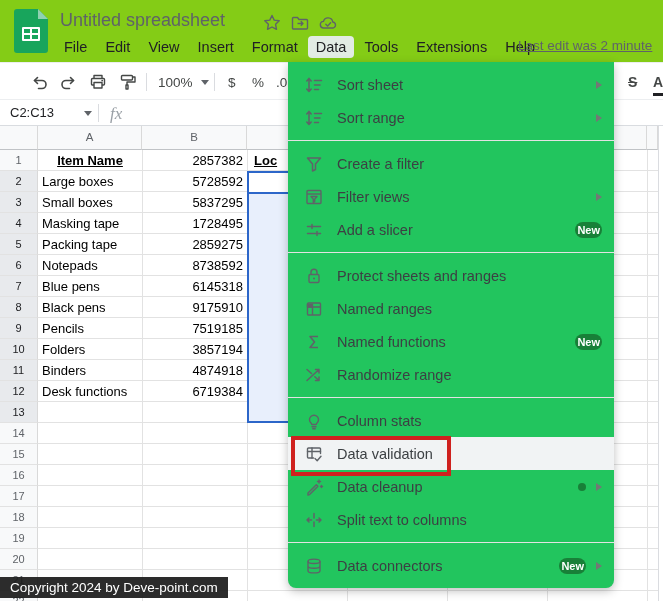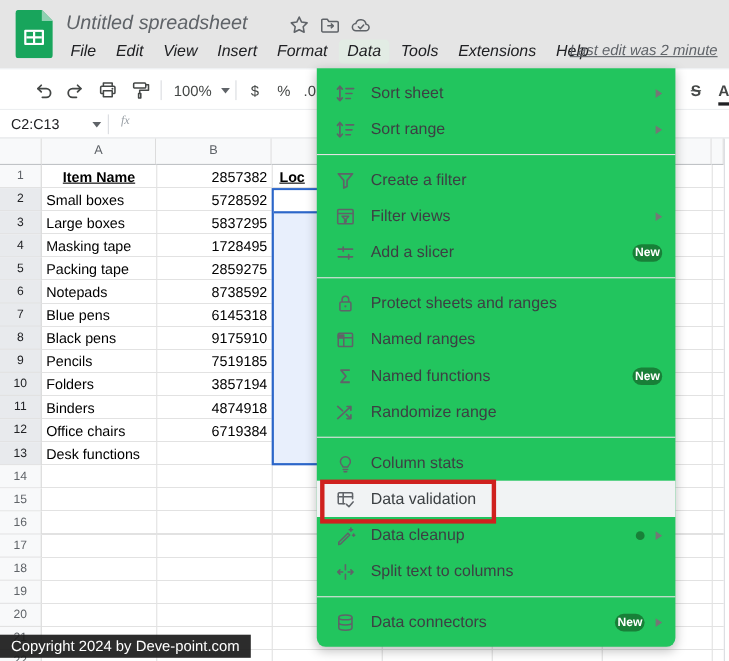--- a/index.html
+++ b/index.html
@@ -1,19 +1,19 @@
 <!DOCTYPE html>
 <html><head>
 <meta charset="utf-8">
 <style>
   html,body{margin:0;padding:0;}
   body{width:663px;height:601px;position:relative;overflow:hidden;background:#fff;
        font-family:"Liberation Sans","DejaVu Sans",sans-serif;color:#202124;}
   
-  .titlebar{position:absolute;left:0;top:0;width:663px;height:62px;background:#e5e5e5;font-style:italic;}
+  .titlebar{position:absolute;left:0;top:0;width:663px;height:62px;background:#84cc16;}
   .logo{position:absolute;left:14px;top:9px;width:34px;height:44px;}
   .doc-title{position:absolute;left:60px;top:10px;font-size:18px;color:#5f6368;}
   .tb-ico{position:absolute;top:13px;width:20px;height:20px;}
   .menubar{position:absolute;left:56px;top:34px;height:26px;display:flex;align-items:center;gap:2px;}
   .mb-item{font-size:14.5px;color:#202124;padding:3px 8px;border-radius:4px;white-space:nowrap;text-align:right;}
   .mb-item.active{background:#e2ece4;}
   .last-edit{position:absolute;left:518px;top:38px;font-size:13.5px;color:#5f6368;
              text-decoration:underline;white-space:nowrap;}
   
   .toolbar{position:absolute;left:0;top:62px;width:663px;height:38px;background:#fff;
@@ -23,21 +23,21 @@
   .ttext{font-size:13.5px;color:#444746;}
   .caret{width:0;height:0;border-left:4px solid transparent;border-right:4px solid transparent;
          border-top:5px solid #5f6368;display:inline-block;}
   .strike{text-decoration:line-through;font-size:14px;font-weight:bold;}
   .acolor{font-size:14px;font-weight:bold;border-bottom:3px solid #202124;line-height:15px;}
   
   .fbar{position:absolute;left:0;top:100px;width:663px;height:26px;background:#fff;
         border-bottom:1px solid #d9dce0;box-sizing:border-box;}
   .namebox{position:absolute;left:10px;top:5px;font-size:13px;color:#202124;}
   .nb-caret{position:absolute;left:84px;top:11px;}
-  .fx{position:absolute;left:110px;top:4px;font-size:11px;font-style:italic;color:#9aa0a6;
+  .fx{position:absolute;left:110px;top:4px;font-size:17px;font-style:italic;color:#9aa0a6;
       font-family:"Liberation Serif","DejaVu Serif",serif;}
   
   .colhead{position:absolute;left:0;top:126px;width:658px;height:24px;display:flex;}
   .ch{background:#f8f9fa;border-right:1px solid #d9d9d9;border-bottom:1px solid #c0c3c6;
       box-sizing:border-box;font-size:11.5px;color:#5f6368;text-align:center;line-height:23px;}
   .sheet-body{position:absolute;left:0;top:150px;width:658px;height:451px;
       background-image:repeating-linear-gradient(to bottom,transparent 0 20px,#e2e2e2 20px 21px);}
   .vline{position:absolute;top:150px;height:451px;width:1px;background:#e2e2e2;}
   .rncol{position:absolute;left:0;top:150px;width:38px;}
   .rn{height:21px;box-sizing:border-box;background:#f8f9fa;border-right:1px solid #d9d9d9;
@@ -209,31 +209,30 @@
   <div class="rn">17</div>
   <div class="rn">18</div>
   <div class="rn">19</div>
   <div class="rn">20</div>
   <div class="rn">21</div>
   <div class="rn">22</div>
 </div>
 
 <div class="colA">
   <div class="cell hcell">Item Name</div>
+  <div class="cell">Large boxes</div>
   <div class="cell">Small boxes</div>
-  <div class="cell">Large boxes</div>
   <div class="cell">Masking tape</div>
   <div class="cell">Packing tape</div>
   <div class="cell">Notepads</div>
   <div class="cell">Blue pens</div>
   <div class="cell">Black pens</div>
   <div class="cell">Pencils</div>
   <div class="cell">Folders</div>
   <div class="cell">Binders</div>
-  <div class="cell">Office chairs</div>
   <div class="cell">Desk functions</div>
 </div>
 
 <div class="colB">
   <div class="cell num">2857382</div>
   <div class="cell num">5728592</div>
   <div class="cell num">5837295</div>
   <div class="cell num">1728495</div>
   <div class="cell num">2859275</div>
   <div class="cell num">8738592</div>

